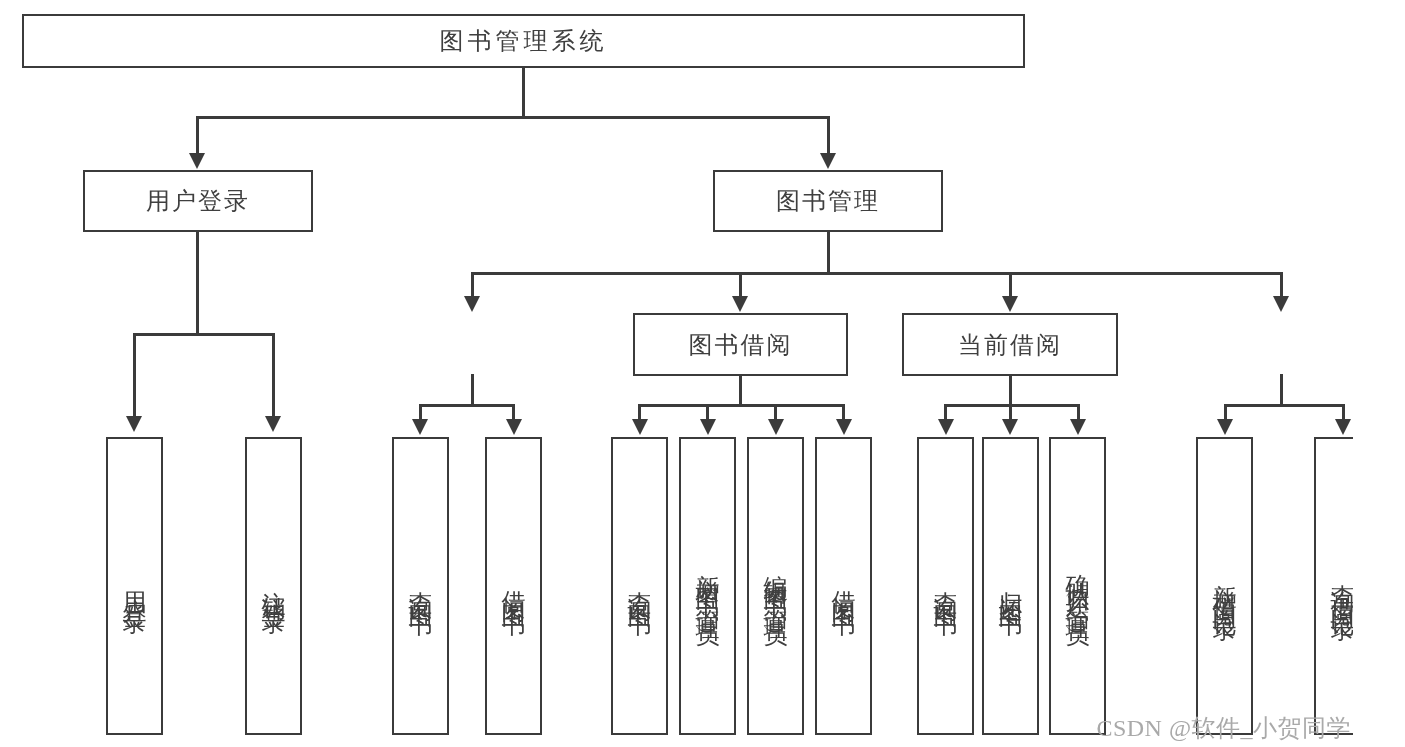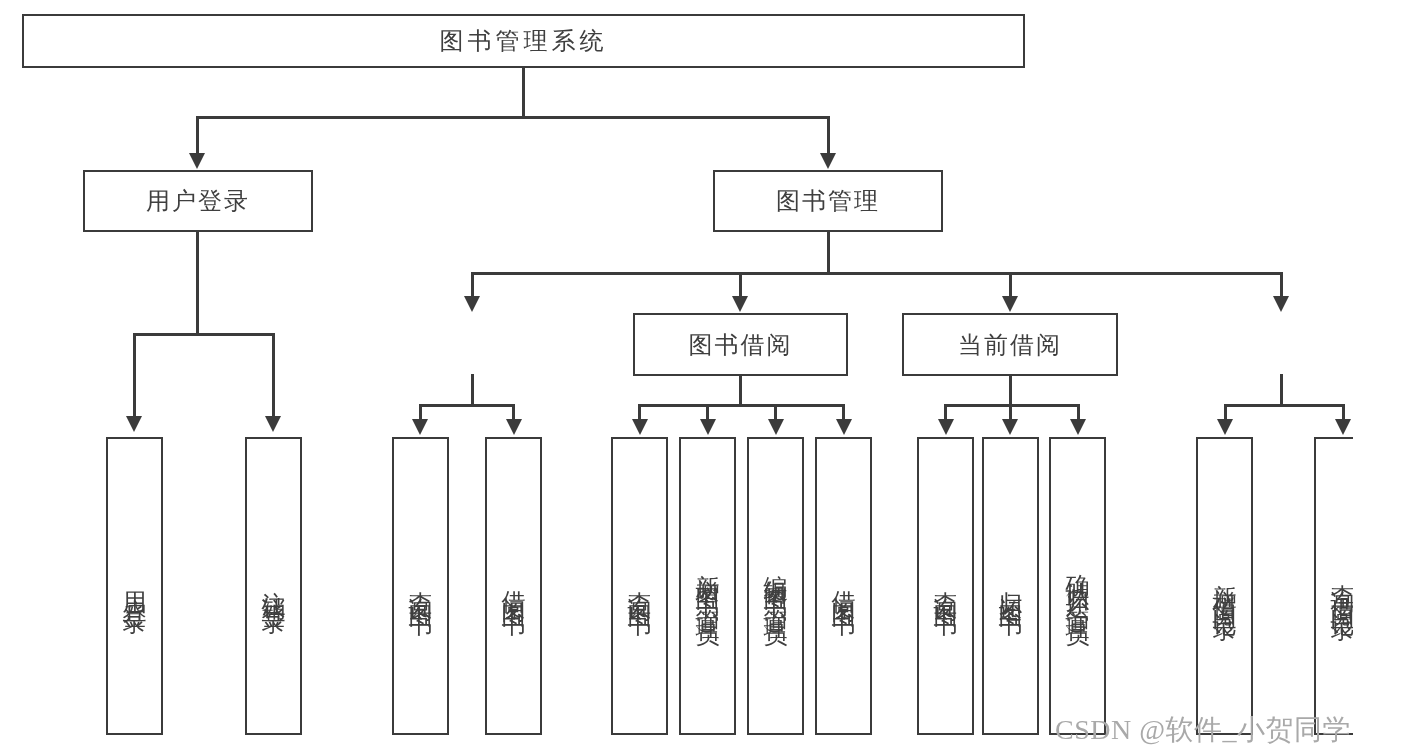--- a/index.html
+++ b/index.html
@@ -47,21 +47,21 @@
   }
   
   .vl{position:absolute;width:2.5px;background:var(--line);}
   .hl{position:absolute;height:2.5px;background:var(--line);}
   .ah{position:absolute;width:0;height:0;
       border-left:8px solid transparent;
       border-right:8px solid transparent;
       border-top:16px solid var(--line);}
   .watermark{
     position:absolute;top:715px;right:2px;
-    font-size:28px;line-height:1.1;
+    font-size:24px;line-height:1.1;
     color:var(--watermark);
     letter-spacing:0.5px;
     z-index:5;white-space:nowrap;
   }
 </style>
 </head>
 <body>
 
 <div id="canvas">
 

